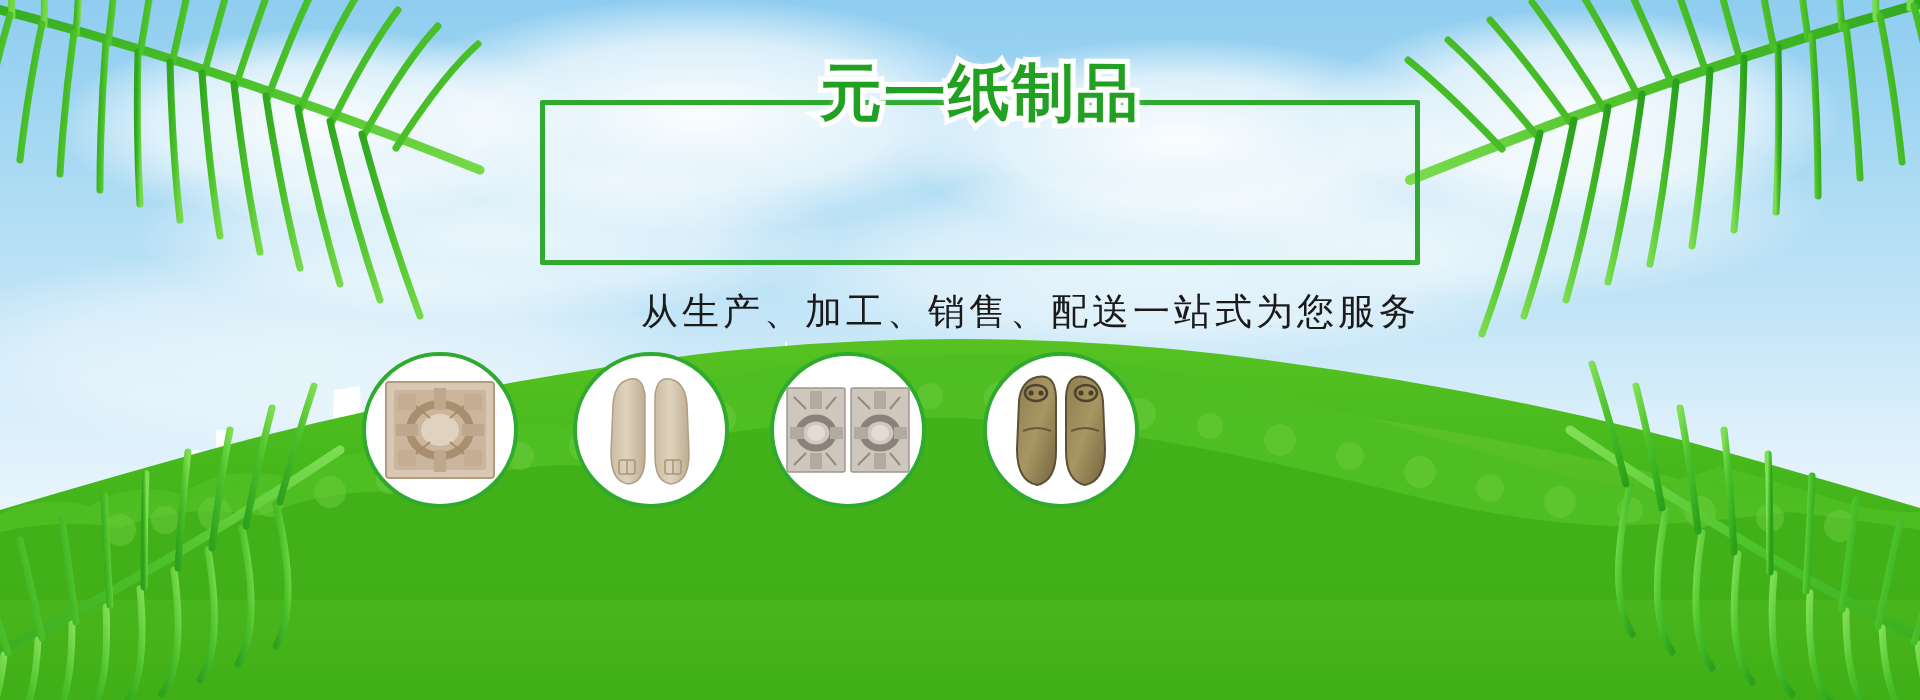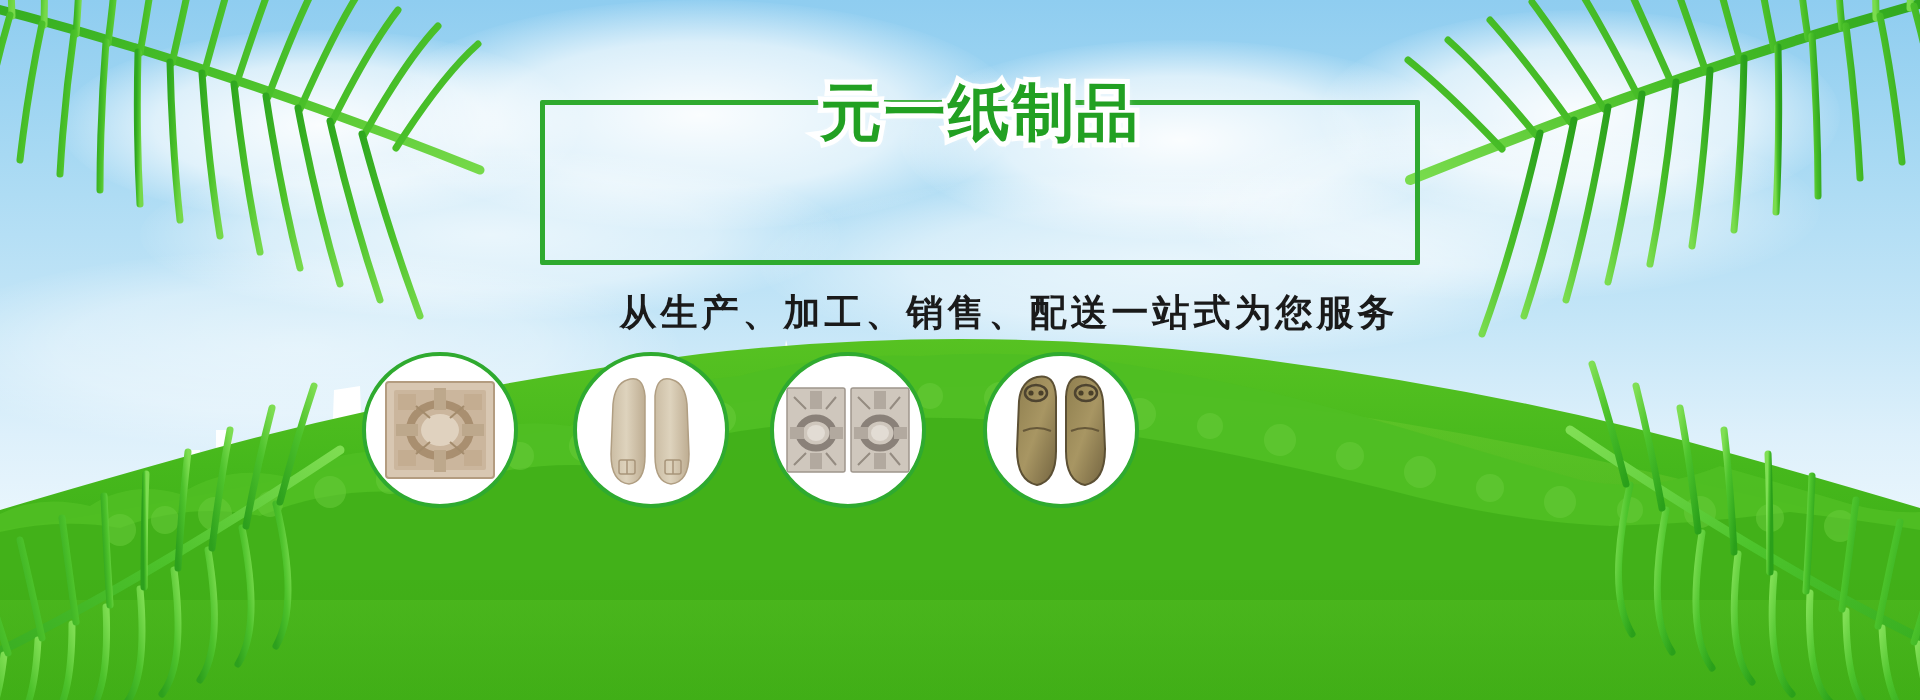--- a/index.html
+++ b/index.html
@@ -56,32 +56,31 @@
     color:#22a022;
     font-weight:bold;
     letter-spacing:2px;
     white-space:nowrap;
     -webkit-text-stroke:10px #ffffff;
     paint-order:stroke fill;
     text-shadow:
        0 0 1px #fff, 0 0 2px #fff, 0 0 3px #fff,
        0 0 6px #fff, 0 0 10px #fff;
   }
-  .title-line1 { top:-38px;  font-size:62px; line-height:62px;margin-top:20px; }
+  .title-line1 { top:-38px;  font-size:62px; line-height:62px; }
   .title-line2 { top:32px;   font-size:72px; line-height:76px; }
 
   .subtitle {
-    position:absolute; left:569px; top:290px; width:880px;
-    text-align:center;
+    position:absolute; left:540px; top:290px; width:880px;
+    text-align:right;
     font-size:37px; line-height:44px;
     color:#1a1a1a;
     letter-spacing:4px;
     white-space:nowrap;
     font-family:"DejaVu Serif","Liberation Serif",serif;
-    font-weight:bold;
   }
 
   
   .products {
     position:absolute; left:0; top:352px; width:1920px; height:160px;
   }
   .prod {
     position:absolute; top:0;
     width:156px; height:156px; border-radius:50%;
     background:#ffffff;

